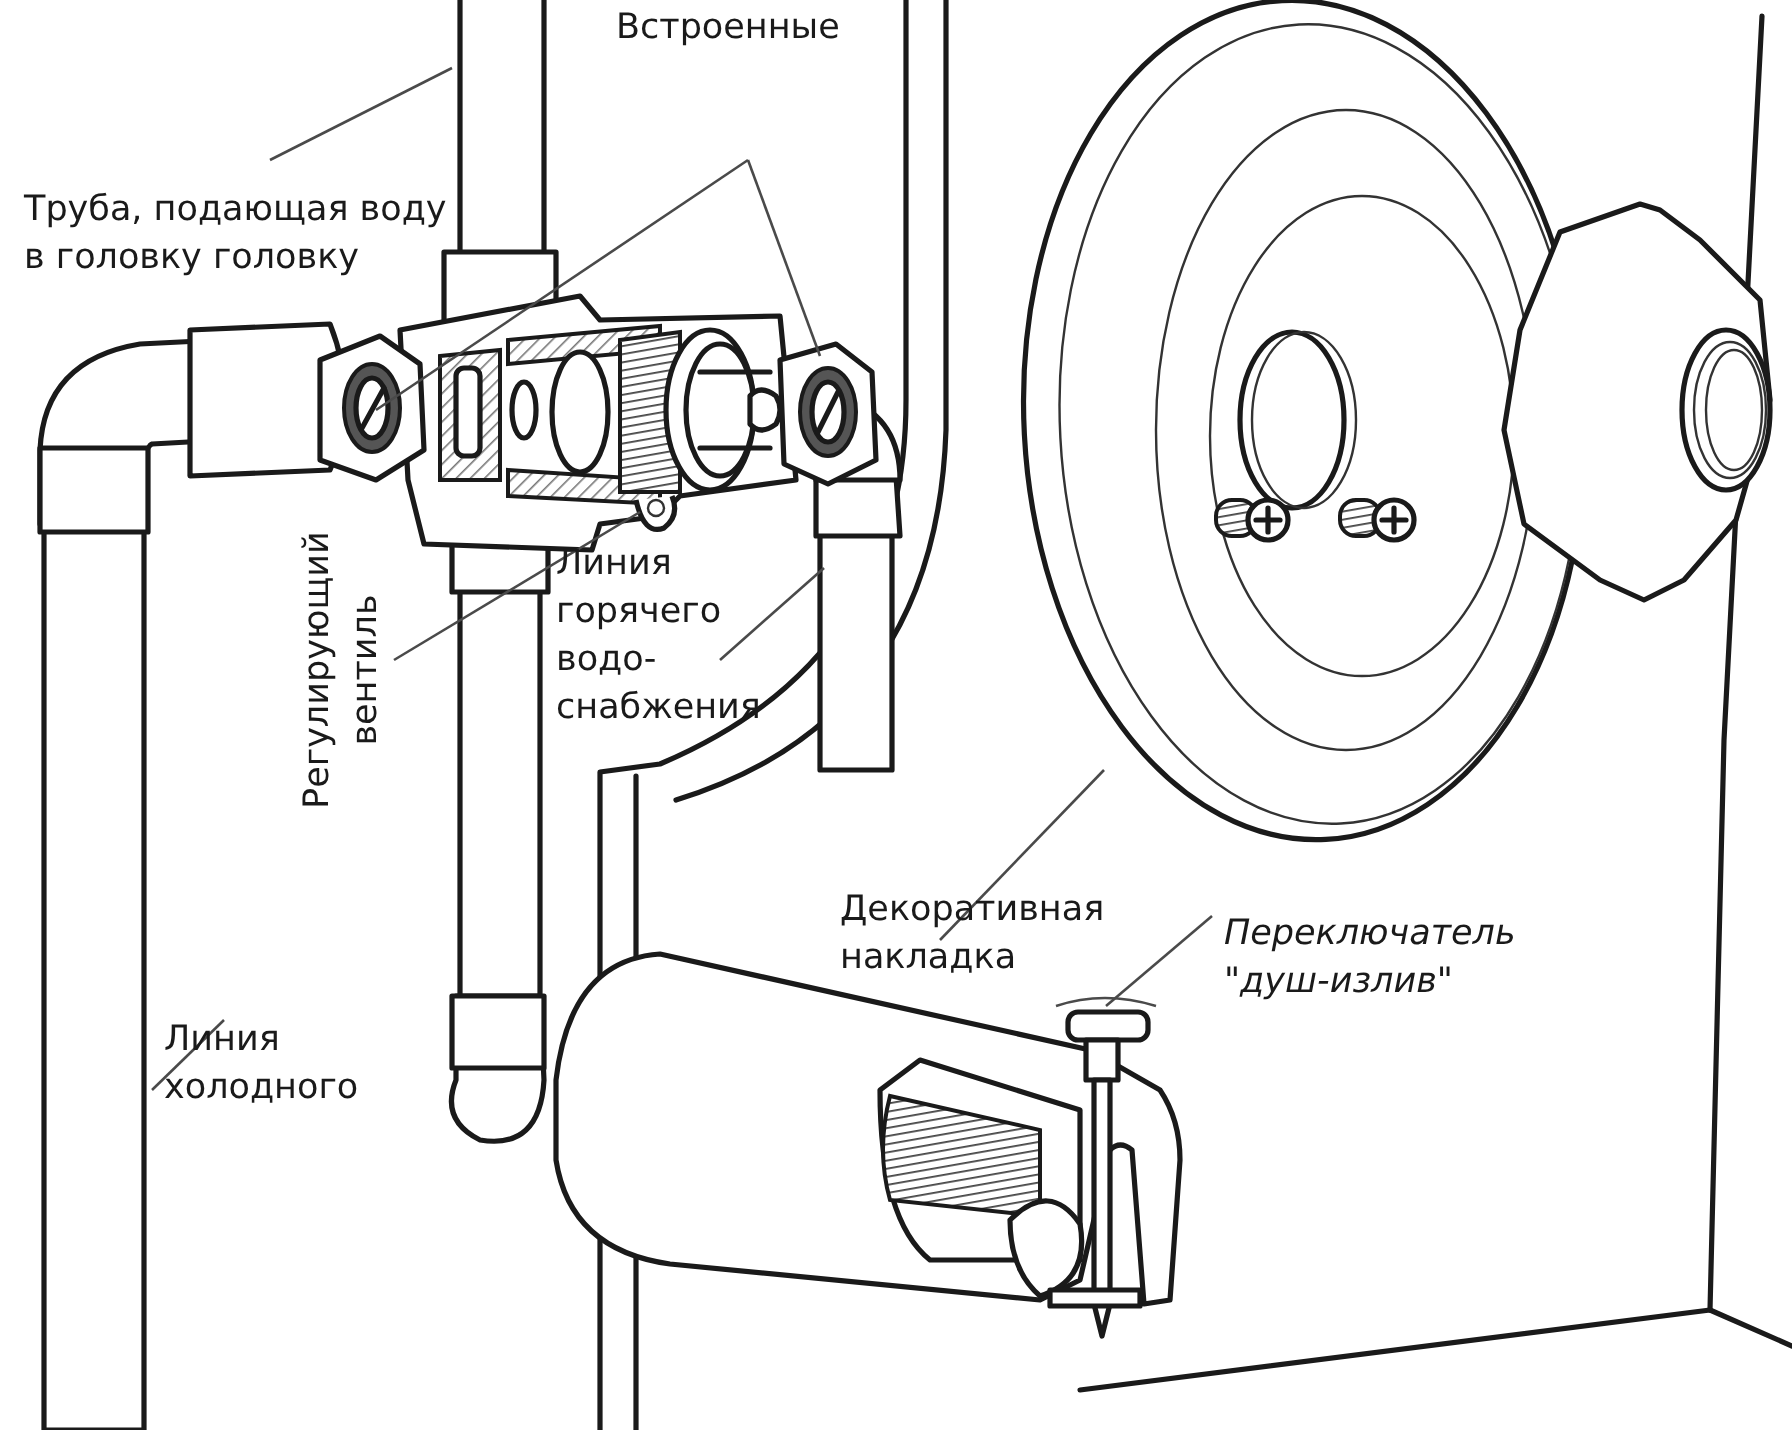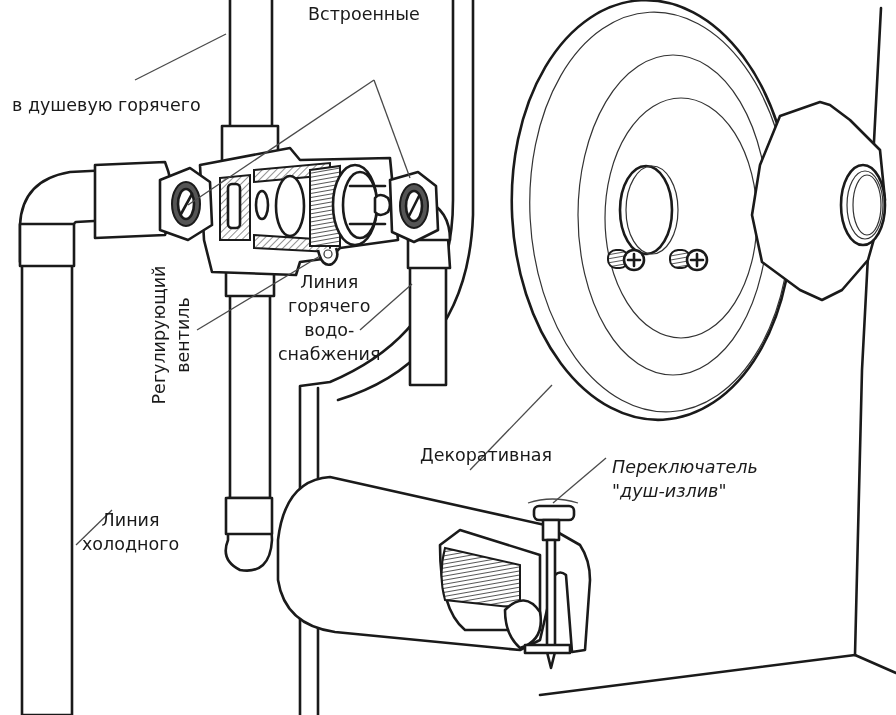--- a/index.html
+++ b/index.html
@@ -7,21 +7,21 @@
            font-family: "DejaVu Sans", sans-serif; }
     svg#diagram { position: absolute; left: 0; top: 0; width: 896px; height: 715px; }
     .ln { fill: none; stroke: #1a1a1a; stroke-width: 2.6; stroke-linejoin: round; stroke-linecap: round; }
     .lw { fill: #ffffff; stroke: #1a1a1a; stroke-width: 2.6; stroke-linejoin: round; }
     .thin { fill: none; stroke: #333333; stroke-width: 1.2; }
     .leader { fill: none; stroke: #4a4a4a; stroke-width: 1.3; }
     .hatch { fill: url(#hatch); stroke: #1a1a1a; stroke-width: 2; }
     .dark { fill: #555555; stroke: #1a1a1a; stroke-width: 2; }
     .thread { fill: url(#threads); stroke: #1a1a1a; stroke-width: 2; }
     .lbl { position: absolute; color: #1a1a1a; font-size: 17.5px; line-height: 24px;
-           text-align: center; white-space: nowrap; font-family: "DejaVu Sans", sans-serif; }
+           text-align: left; white-space: nowrap; font-family: "DejaVu Sans", sans-serif; }
     .lbl span { display: block; }
     .vert { transform-origin: left top; transform: rotate(-90deg); text-align: center; }
   </style>
 </head>
 <body>
 
 <svg id="diagram" viewBox="0 0 896 715" xmlns="http://www.w3.org/2000/svg">
   <defs>
     <pattern id="hatch" width="5" height="5" patternUnits="userSpaceOnUse" patternTransform="rotate(45)">
       <rect width="5" height="5" fill="#ffffff"></rect>
@@ -144,21 +144,22 @@
     <line class="leader" x1="197" y1="330" x2="320" y2="256"></line>
     <line class="leader" x1="360" y1="330" x2="412" y2="284"></line>
     <line class="leader" x1="76" y1="545" x2="112" y2="510"></line>
     <line class="leader" x1="470" y1="470" x2="552" y2="385"></line>
     <line class="leader" x1="553" y1="503" x2="606" y2="458"></line>
     <path class="leader" d="M528 503 Q552 495 578 503"></path>
   </g>
 </svg>
 
 <div class="lbl" style="left:12px; top:93px;">
-  <span>в душевую горячего</span>
+  <span>Труба, подающая воду</span>
+  <span>в головку головку</span>
 </div>
 
 <div class="lbl" style="left:308px; top:2px;">
   <span>Встроенные</span>
 </div>
 
 <div class="lbl vert" style="left:147px; top:405px; width:140px;">
   <span>Регулирующий</span>
   <span>вентиль</span>
 </div>
@@ -170,18 +171,19 @@
   <span>снабжения</span>
 </div>
 
 <div class="lbl" style="left:82px; top:508px;">
   <span>Линия</span>
   <span>холодного</span>
 </div>
 
 <div class="lbl" style="left:420px; top:443px;">
   <span>Декоративная</span>
+  <span>накладка</span>
 </div>
 
 <div class="lbl" style="left:612px; top:455px; text-align:left;font-style:italic;">
   <span>Переключатель</span>
   <span>"душ-излив"</span>
 </div>
 
 </body></html>

